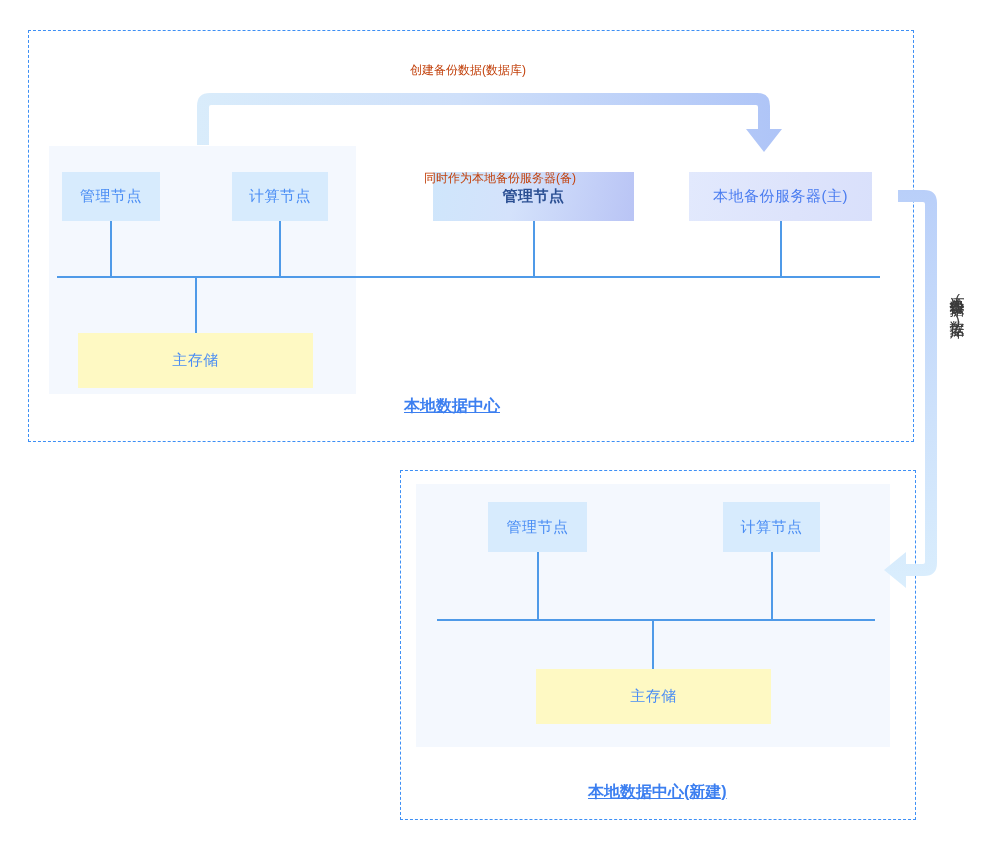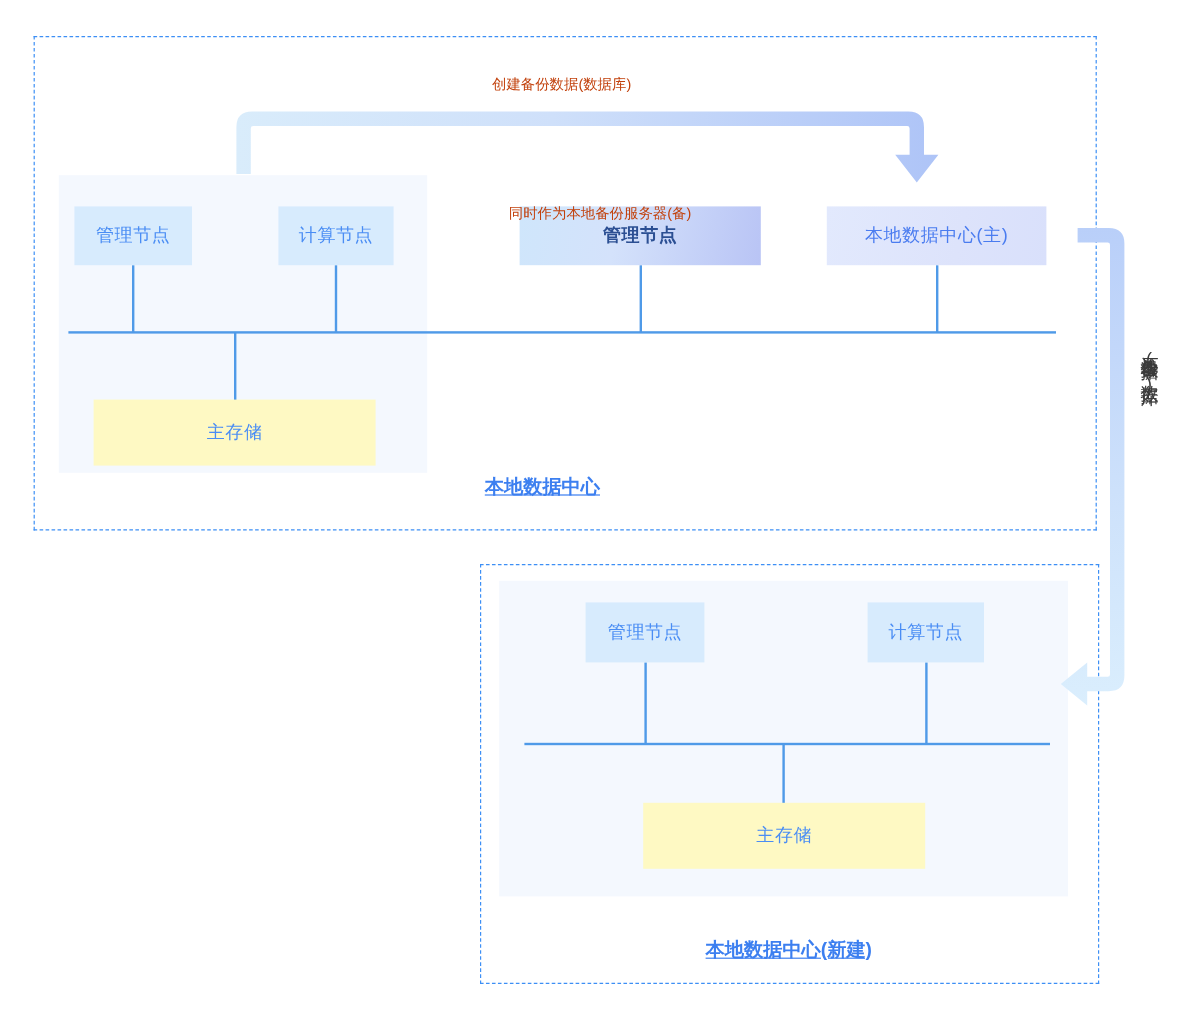--- a/index.html
+++ b/index.html
@@ -154,21 +154,21 @@
   <div class="node-box" id="box-mgmt-top">
     <span>管理节点</span>
   </div>
   <div class="node-box" id="box-compute-top">
     <span>计算节点</span>
   </div>
   <div class="node-box registry" id="box-registry">
     <span>管理节点</span>
   </div>
   <div class="node-box backup-main" id="box-backup-main">
-    <span>本地数据中心(主)</span>
+    <span>本地备份服务器(主)</span>
   </div>
   <div class="node-box storage" id="box-storage-top">
     <span>主存储</span>
   </div>
 
   <div class="region-title" id="title-dc-top">本地数据中心</div>
 
   <div class="dc-region" id="region-bottom"></div>
 
   <div class="inner-panel" id="panel-bottom"></div>

